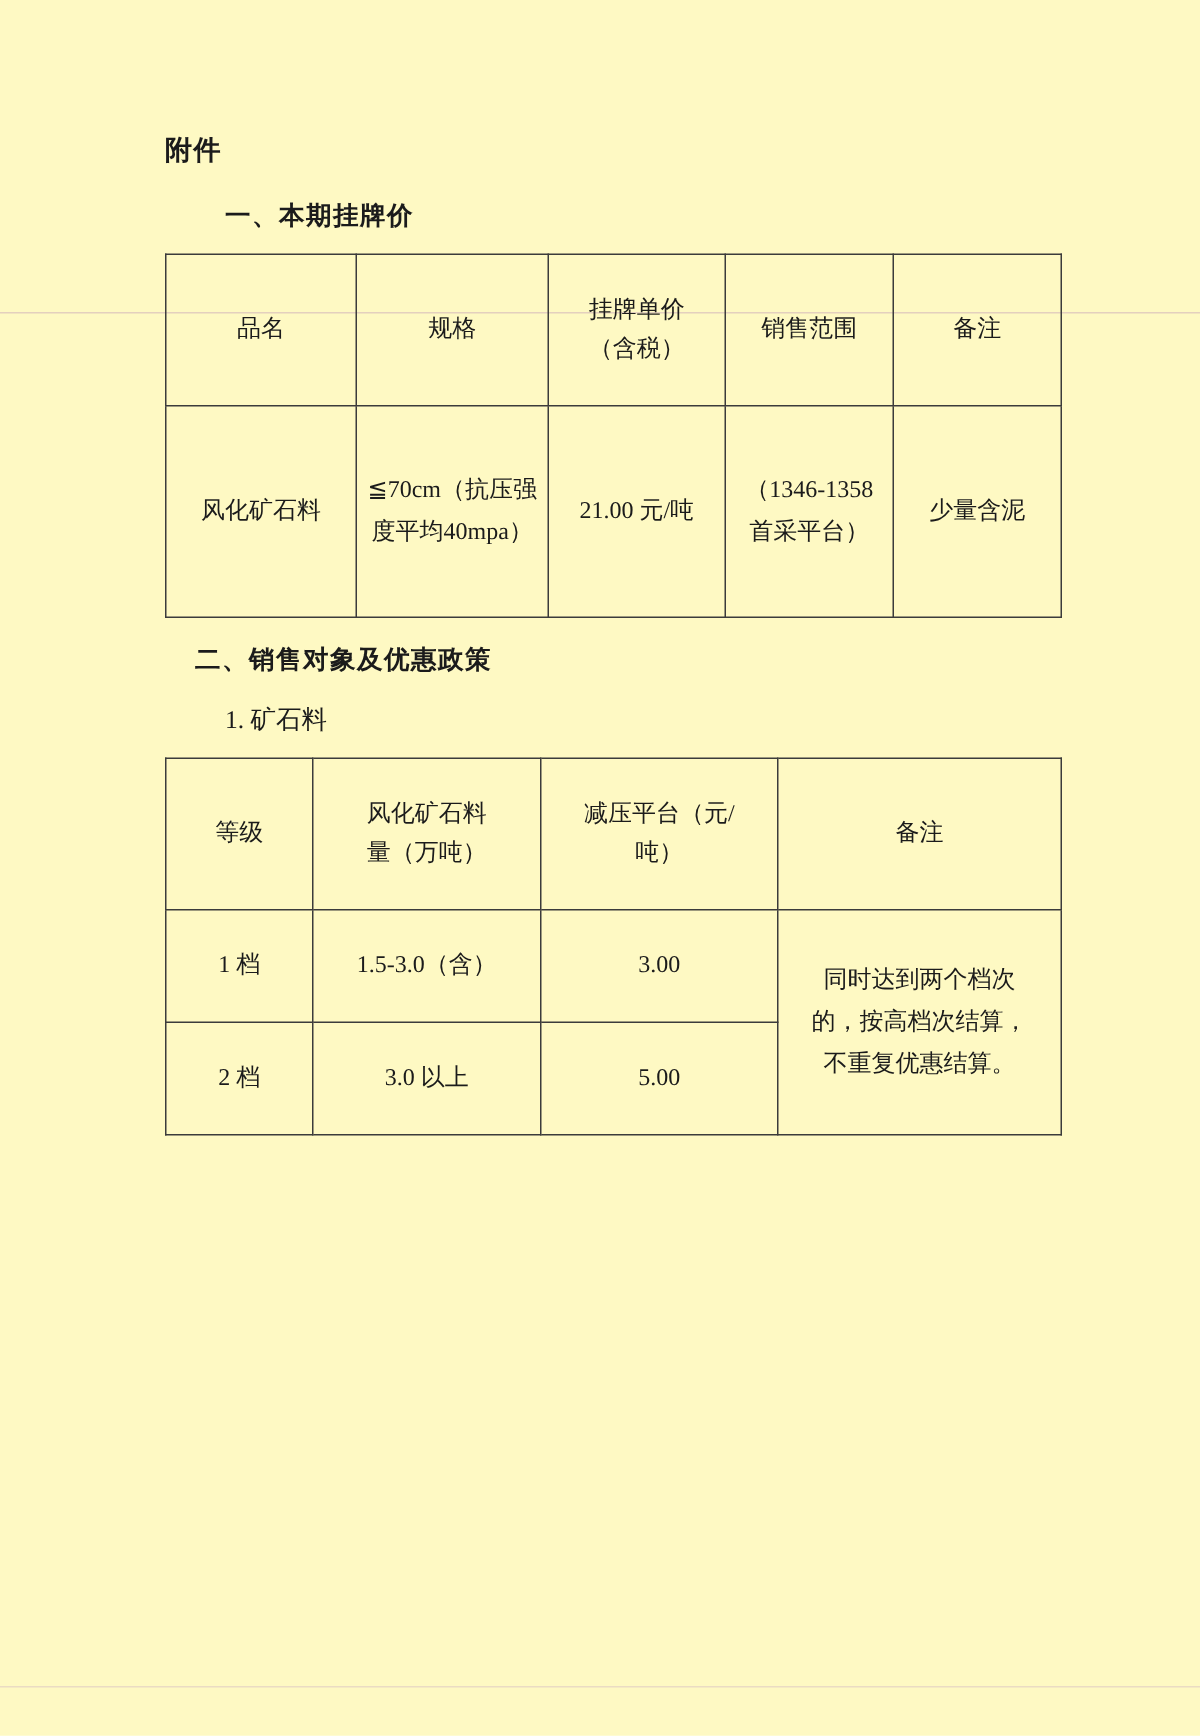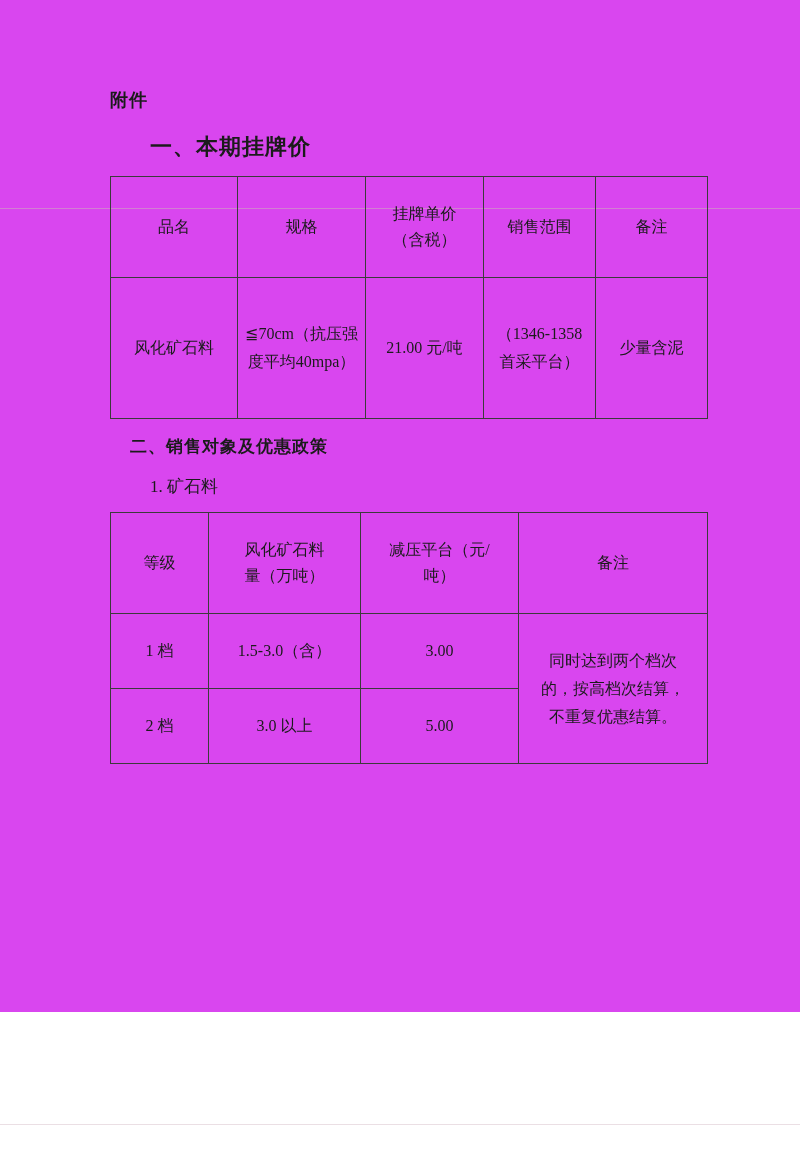--- a/index.html
+++ b/index.html
@@ -11,24 +11,24 @@
     height: 1157px;
     background: #ffffff;
     font-family: "Liberation Serif", "DejaVu Serif", serif;
     color: #1b1b1b;
     position: relative;
     overflow: hidden;
   }
   .page {
     position: relative;
     width: 800px;
-    height: 1012px;
+    height: 1157px;
     box-sizing: border-box;
     padding: 0;
-    background: #d946ef;
+    background: #fef9c3;
   }
   
   .scan-line {
     position: absolute;
     left: 0;
     top: 208px;
     width: 800px;
     height: 1px;
     background: rgba(205,175,185,0.55);
     pointer-events: none;
@@ -51,21 +51,21 @@
   .attach-title {
     font-family: "Liberation Sans", "DejaVu Sans", sans-serif;
     font-weight: bold;
     font-size: 18px;
     letter-spacing: 1px;
     margin: 0 0 20px 0;
   }
   .section-head {
     font-family: "Liberation Sans", "DejaVu Sans", sans-serif;
     font-weight: bold;
-    font-size: 22px;
+    font-size: 17px;
     letter-spacing: 1px;
     margin: 0 0 14px 0;
     padding-left: 40px;
   }
   .section-head2 {
     font-family: "Liberation Sans", "DejaVu Sans", sans-serif;
     font-weight: bold;
     font-size: 17px;
     letter-spacing: 1px;
     margin: 16px 0 12px 0;

